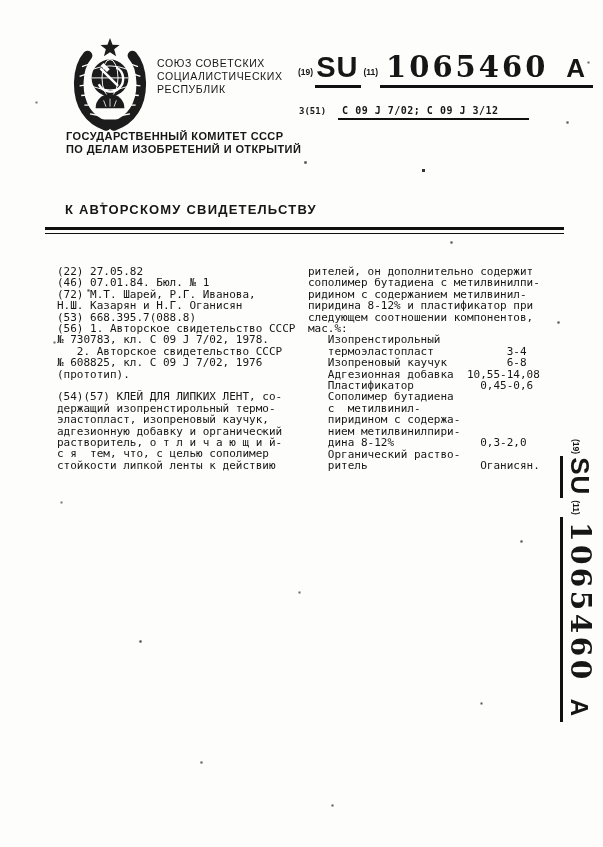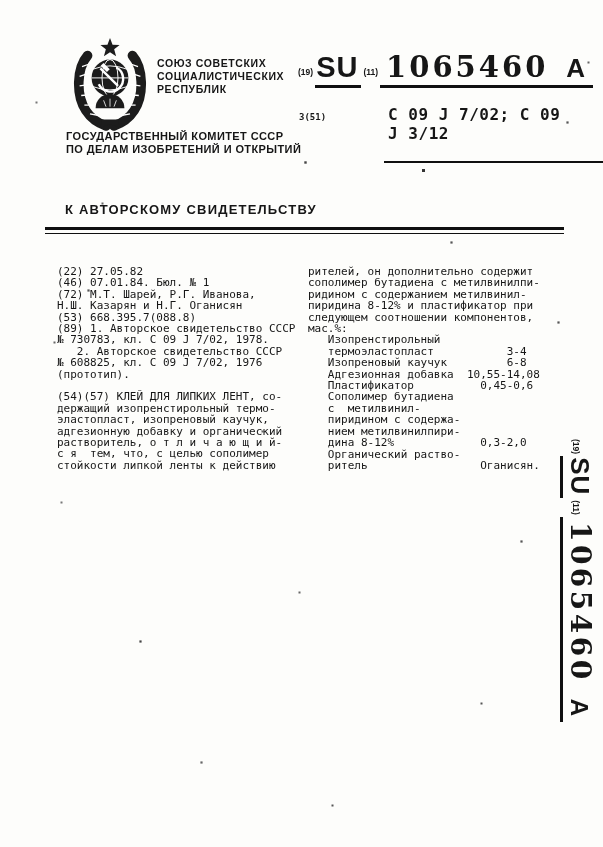--- a/index.html
+++ b/index.html
@@ -5,21 +5,21 @@
   html,body{margin:0;padding:0;background:#e8e8e6;}
   .page{
     position:relative; width:603px; height:847px; margin:0 auto;
     background:#fdfdfb; color:#161616; overflow:hidden;
     font-family:"DejaVu Sans Mono", monospace;
   }
   
   .emblem{position:absolute; left:70px; top:36px; width:80px; height:95px;}
   .union{
     position:absolute; left:157px; top:57px;
-    font-family:"Liberation Sans", sans-serif; font-weight:bold;
+    font-family:"Liberation Sans", sans-serif; font-weight:normal;
     font-size:10.5px; line-height:13px; letter-spacing:.6px;
   }
   .pub-line{
     position:absolute; left:296px; top:50px;
     display:flex; align-items:baseline;
   }
   .code-small{
     font-family:"Liberation Sans", sans-serif; font-weight:bold;
     font-size:8.5px; margin:0 2px; position:relative; top:-2px;
   }
@@ -39,22 +39,22 @@
   .pub-kind{
     font-family:"Liberation Sans", sans-serif; font-weight:bold;
     font-size:26px; margin-left:18px;
   }
   .ipc-line{
     position:absolute; left:299px; top:105px;
     display:flex; align-items:baseline; gap:12px;
   }
   .ipc-prefix{font-size:9px; font-weight:bold;}
   .ipc-codes{
-    font-size:16px; font-weight:bold; letter-spacing:.5px;
-    border-bottom:2px solid #101010; padding:0 30px 18px 4px;margin-left:46px;
+    font-size:10px; font-weight:bold; letter-spacing:.5px;
+    border-bottom:2px solid #101010; padding:0 30px 2px 4px;
   }
   .committee{
     position:absolute; left:66px; top:130px;
     font-family:"Liberation Sans", sans-serif; font-weight:bold;
     font-size:11px; line-height:13px; letter-spacing:.4px;
   }
   
   .doc-title{
     position:absolute; left:63px; top:165px;
     font-family:"Liberation Sans", sans-serif; font-weight:bold;
@@ -185,21 +185,21 @@
 
   <div class="doc-subtitle">К АВТОРСКОМУ СВИДЕТЕЛЬСТВУ</div>
   <div class="rule"></div>
 
   <div class="col col-left">
       <div class="t-line">(22) 27.05.82</div>
       <div class="t-line">(46) 07.01.84. Бюл. № 1</div>
       <div class="t-line">(72) М.Т. Шарей, Р.Г. Иванова,</div>
       <div class="t-line">Н.Ш. Казарян и Н.Г. Оганисян</div>
       <div class="t-line">(53) 668.395.7(088.8)</div>
-      <div class="t-line">(89) 1. Авторское свидетельство СССР</div>
+      <div class="t-line">(56) 1. Авторское свидетельство СССР</div>
       <div class="t-line">№ 730783, кл. C 09 J 7/02, 1978.</div>
       <div class="t-line">   2. Авторское свидетельство СССР</div>
       <div class="t-line">№ 608825, кл. C 09 J 7/02, 1976</div>
       <div class="t-line">(прототип).</div>
       <div class="t-line"></div>
       <div class="t-line">(54)(57) КЛЕЙ ДЛЯ ЛИПКИХ ЛЕНТ, со-</div>
       <div class="t-line">держащий изопренстирольный термо-</div>
       <div class="t-line">эластопласт, изопреновый каучук,</div>
       <div class="t-line">адгезионную добавку и органический</div>
       <div class="t-line">растворитель, о т л и ч а ю щ и й-</div>

